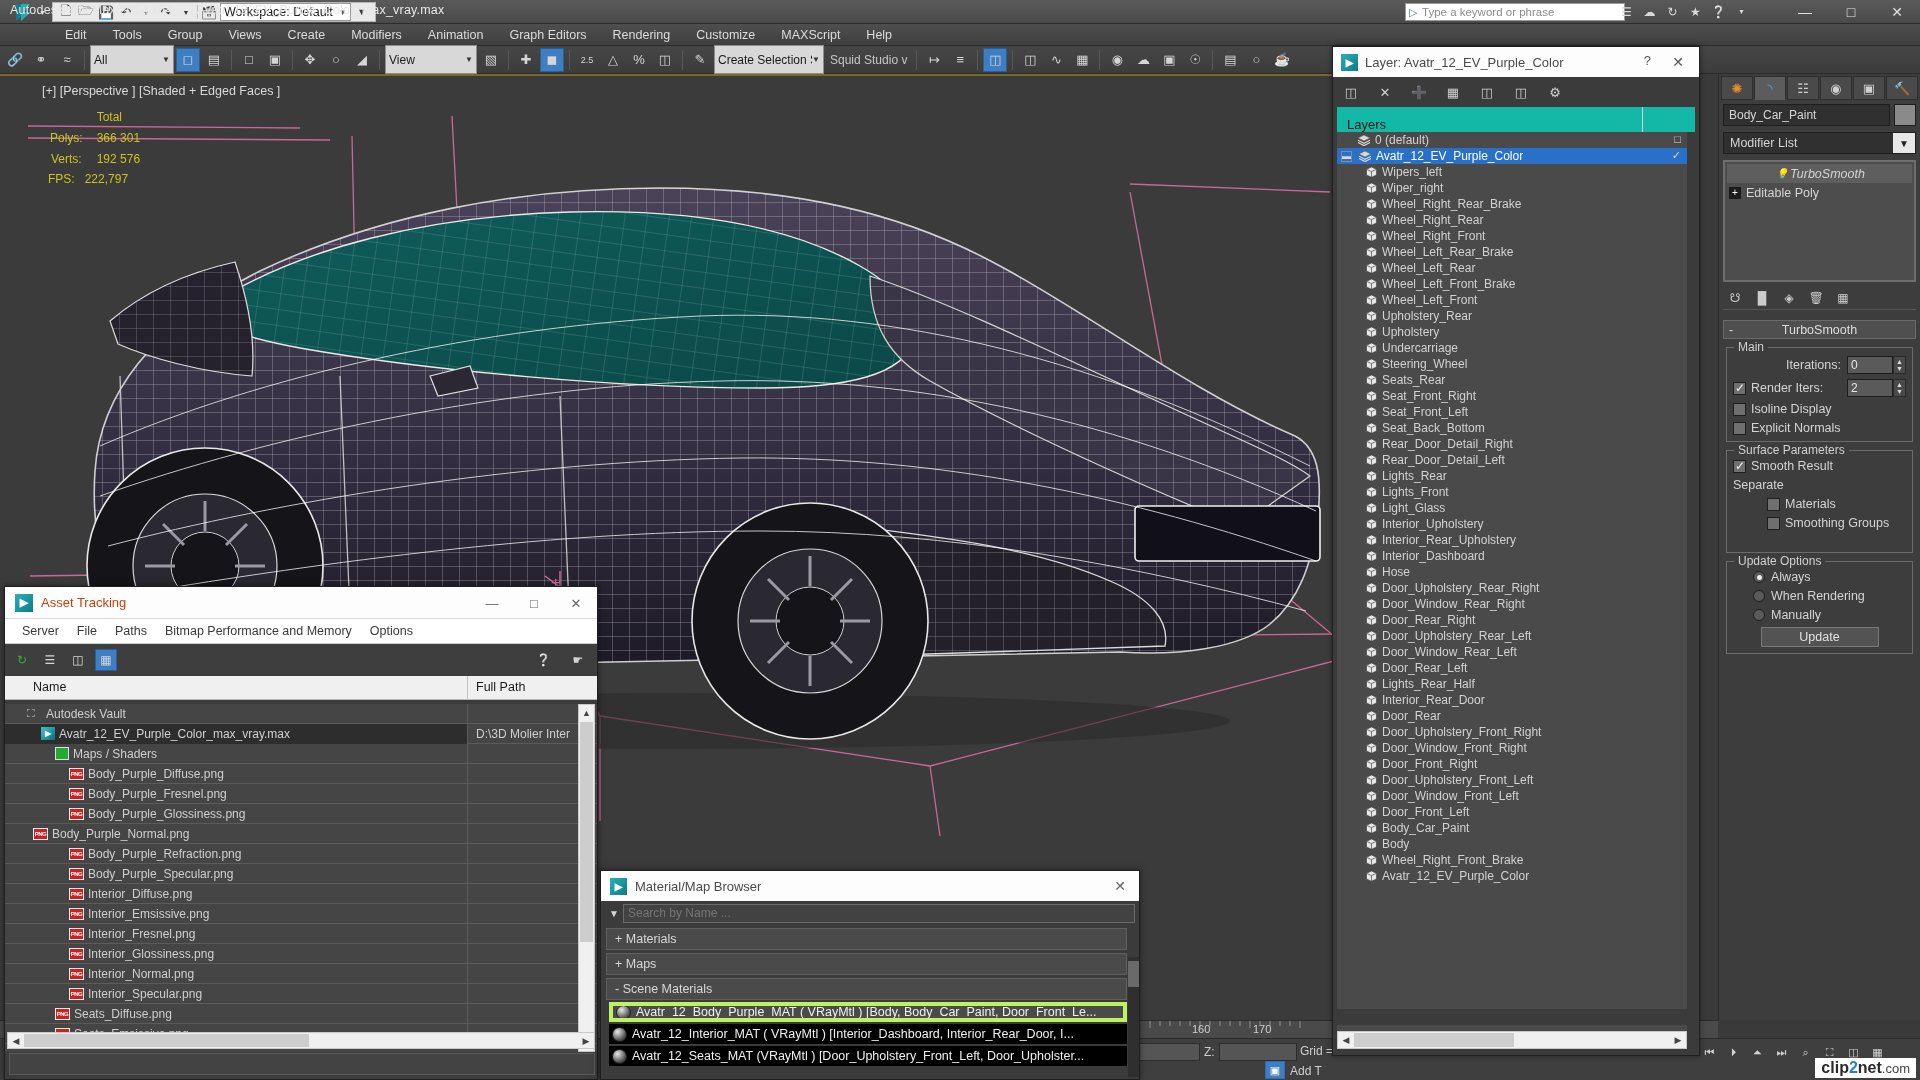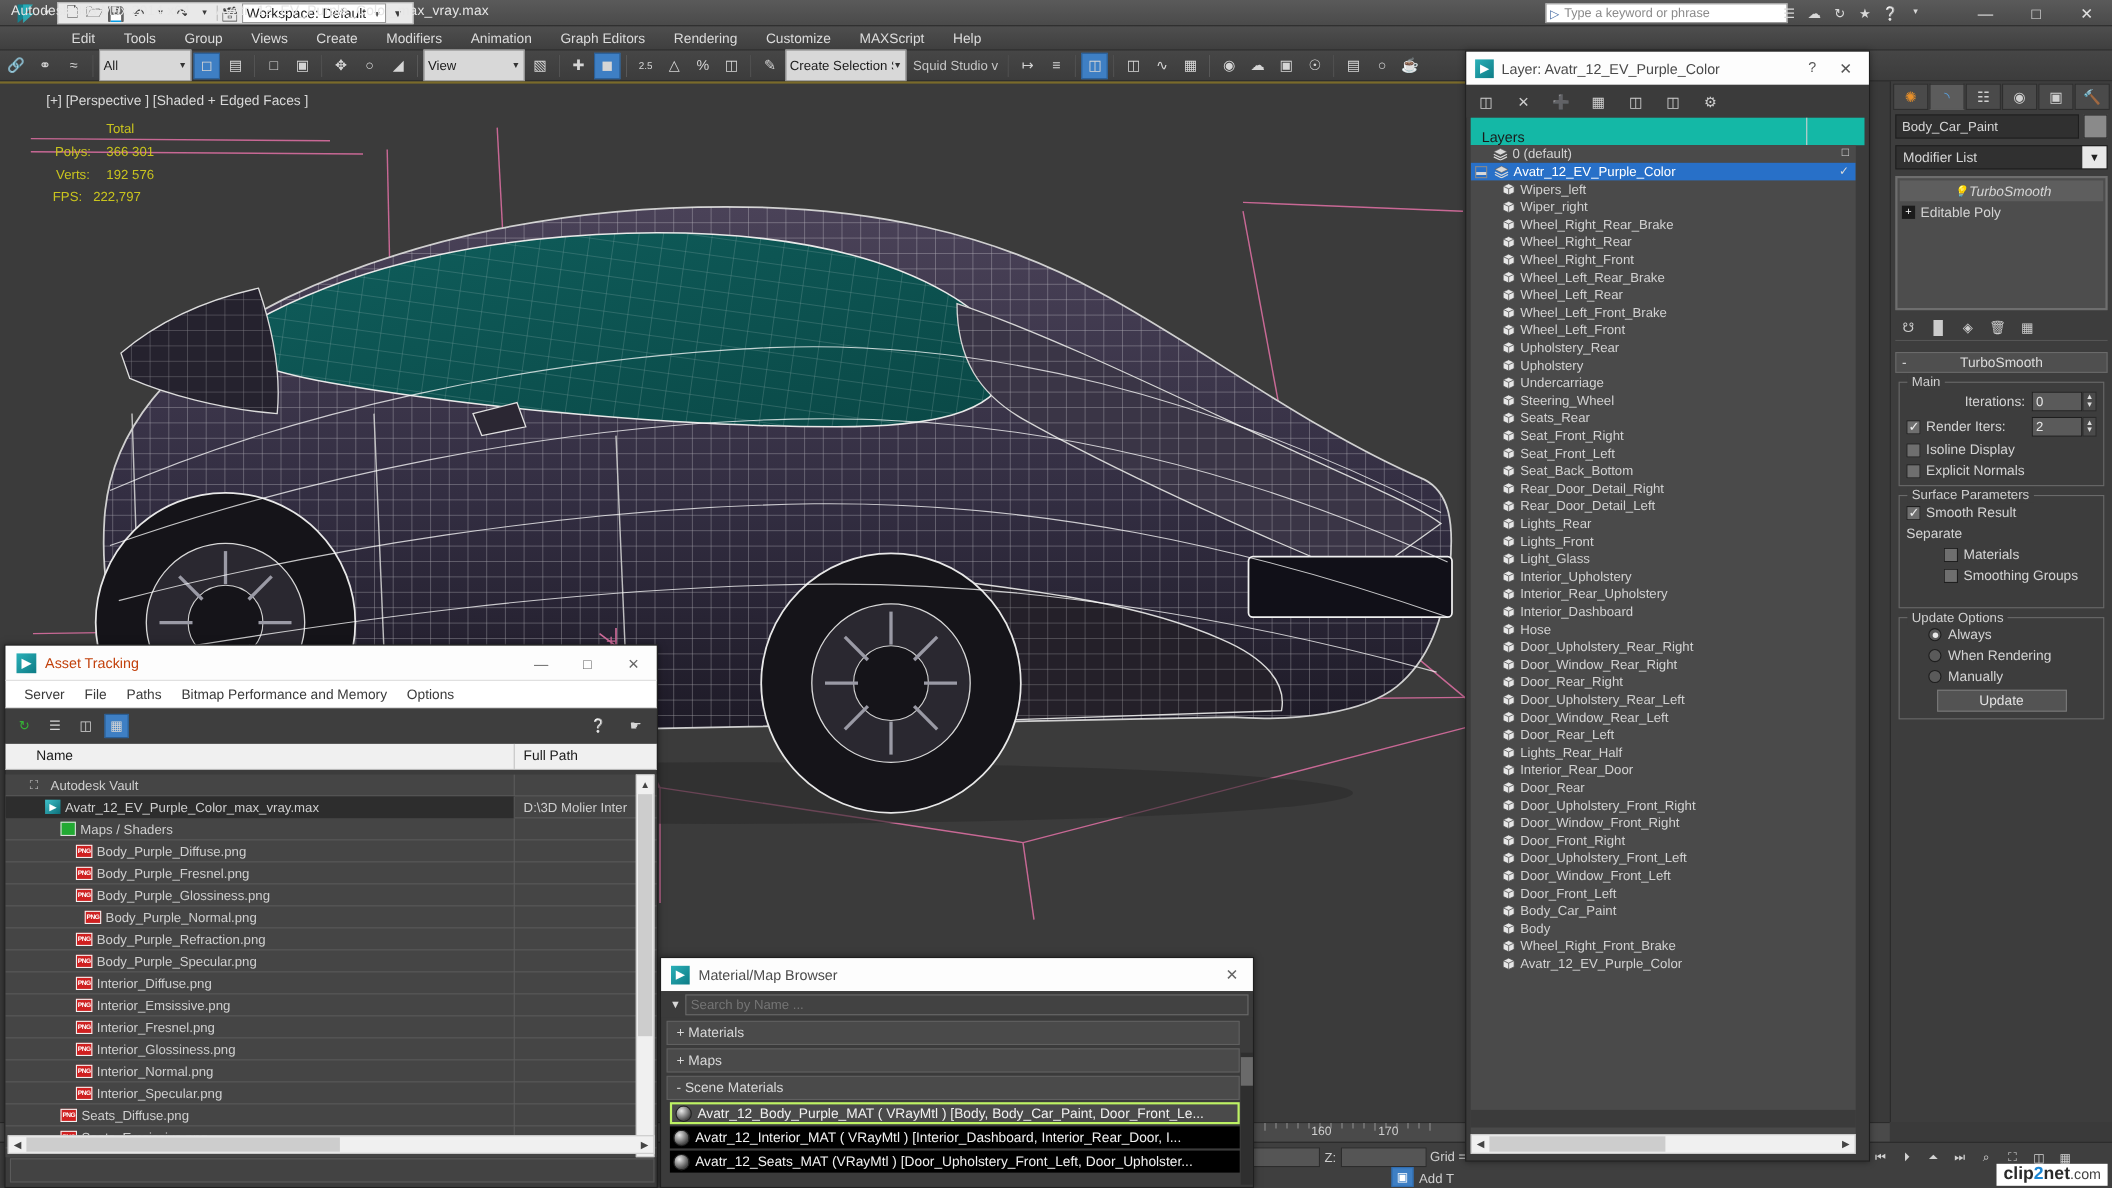--- a/index.html
+++ b/index.html
@@ -104,21 +104,21 @@
   .mm-title .tx { color:#4a4a4a; font-size:13px; }
   .mm-title .x { position:absolute; right:0; top:0; width:38px; height:30px; display:flex; align-items:center; justify-content:center; color:#666; font-size:14px;}
   .mm-search { height:24px; background:#3b3b3b; display:flex; align-items:center; padding:0 4px; }
   .mm-search .tri { width:18px; text-align:center; color:#d8d8d8; font-size:10px; }
   .mm-search input { flex:1; height:19px; background:#424242; border:1px solid #6a6a6a; color:#9e9e9e; font-size:12px; padding:0 4px;
      font-family:"Liberation Sans",sans-serif; }
   .mm-grp { height:22px; margin:3px 12px 0 5px; background:#4a4a4a; border:1px solid #606060; display:flex; align-items:center;
      padding-left:8px; color:#d8d8d8; font-size:12.5px; }
   .mm-mat { height:20px; margin:2px 12px 0 8px; display:flex; align-items:center; background:#000000; color:#f0f0f0; font-size:12.5px;
      white-space:nowrap; overflow:hidden; position:relative; }
-  .mm-mat.first { background:#4a4a4a; border:2px solid #bef264;align-items:center; }
+  .mm-mat.first { background:#4a4a4a; border:4px solid #bef264;align-items:center; }
   .mm-sphere { width:15px; height:15px; border-radius:50%; margin:0 5px 0 3px; flex:none;
      background:radial-gradient(circle at 35% 30%, #e8e8e8, #4a4a4a 70%); border:1px solid #222; }
   .mm-mat .txt { position:relative; z-index:2; }
   .mm-scroll { position:absolute; right:0; top:86px; width:11px; height:120px; background:#2f2f2f; }
   .mm-scroll .th { width:11px; height:26px; background:#6a6a6a; margin-top:4px; }
 
   
   .lay-win { position:absolute; left:1332px; top:46px; width:368px; height:1010px; background:#3b3b3b;
     border:1px solid #1f1f1f; box-shadow:0 0 6px rgba(0,0,0,.4); }
   .lay-title { height:30px; background:#fdfdfd; display:flex; align-items:center; padding-left:8px; position:relative; }
@@ -590,21 +590,21 @@
           <div class="fp"></div>
         </div>
         <div class="at-row">
           <div class="nm" style="padding-left:64px">
             <span class="pngico">PNG</span>
             <span>Body_Purple_Glossiness.png</span>
           </div>
           <div class="fp"></div>
         </div>
         <div class="at-row">
-          <div class="nm" style="padding-left:72px">
+          <div class="nm" style="padding-left:28px">
             <span class="pngico">PNG</span>
             <span>Body_Purple_Normal.png</span>
           </div>
           <div class="fp"></div>
         </div>
         <div class="at-row">
           <div class="nm" style="padding-left:64px">
             <span class="pngico">PNG</span>
             <span>Body_Purple_Refraction.png</span>
           </div>

